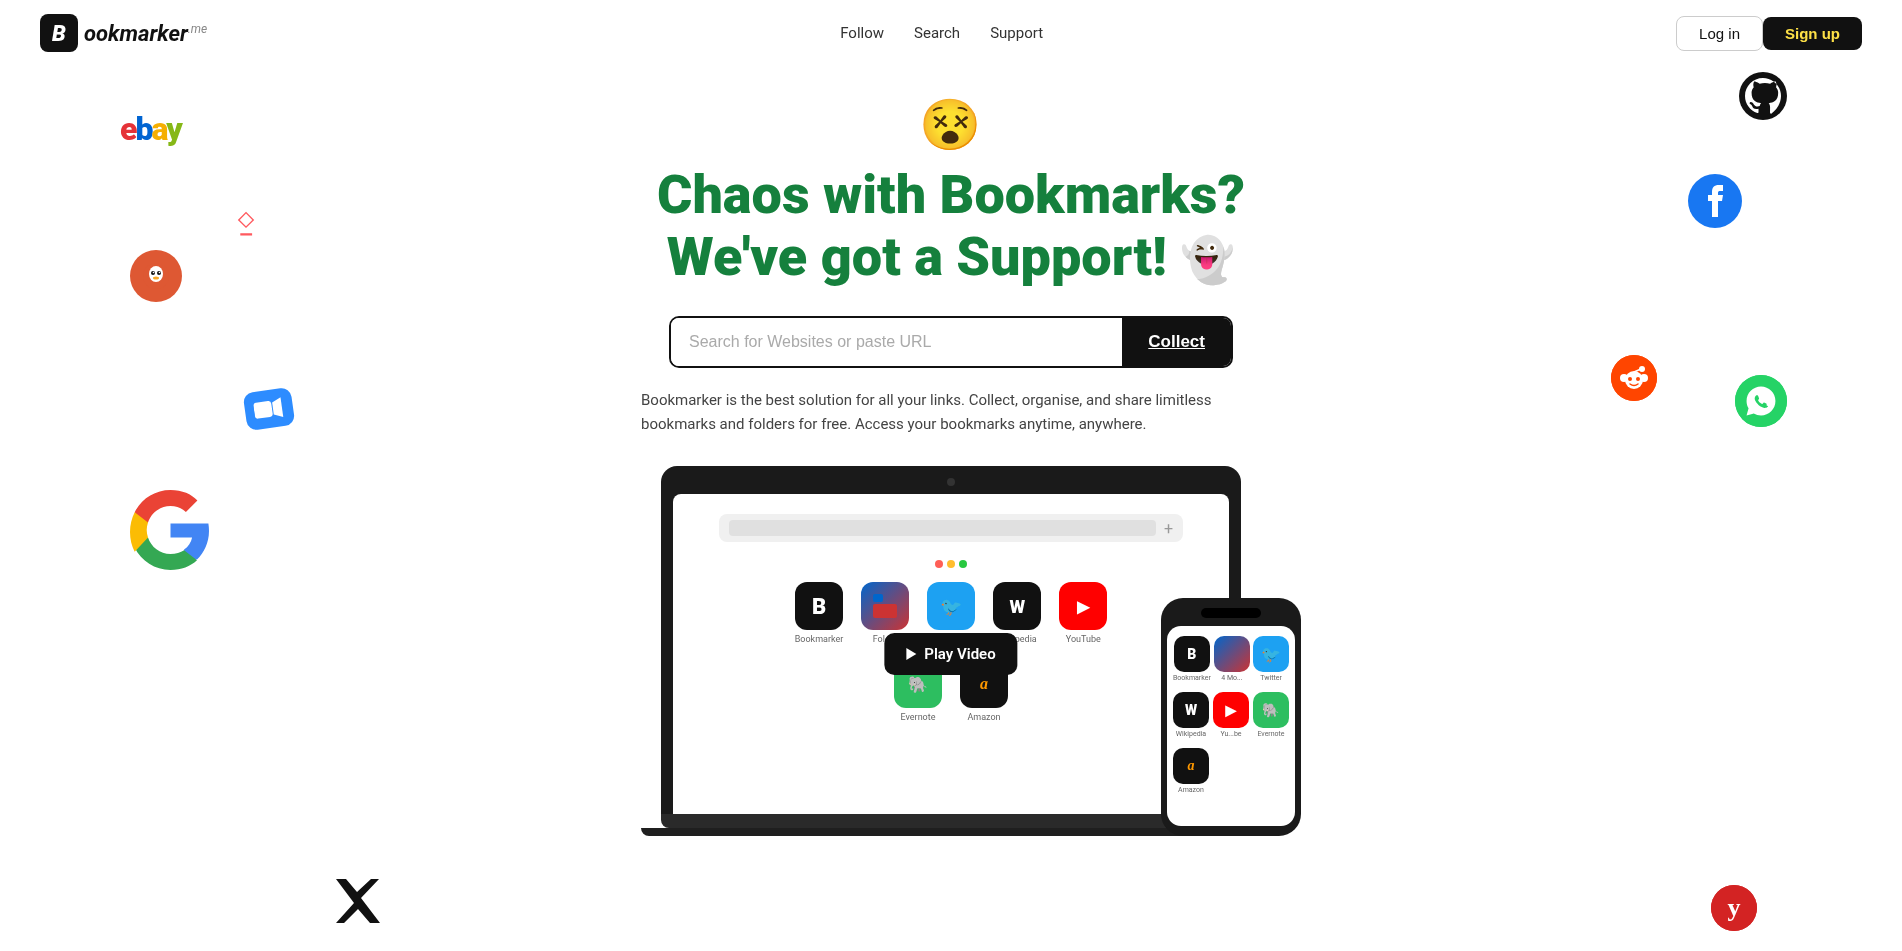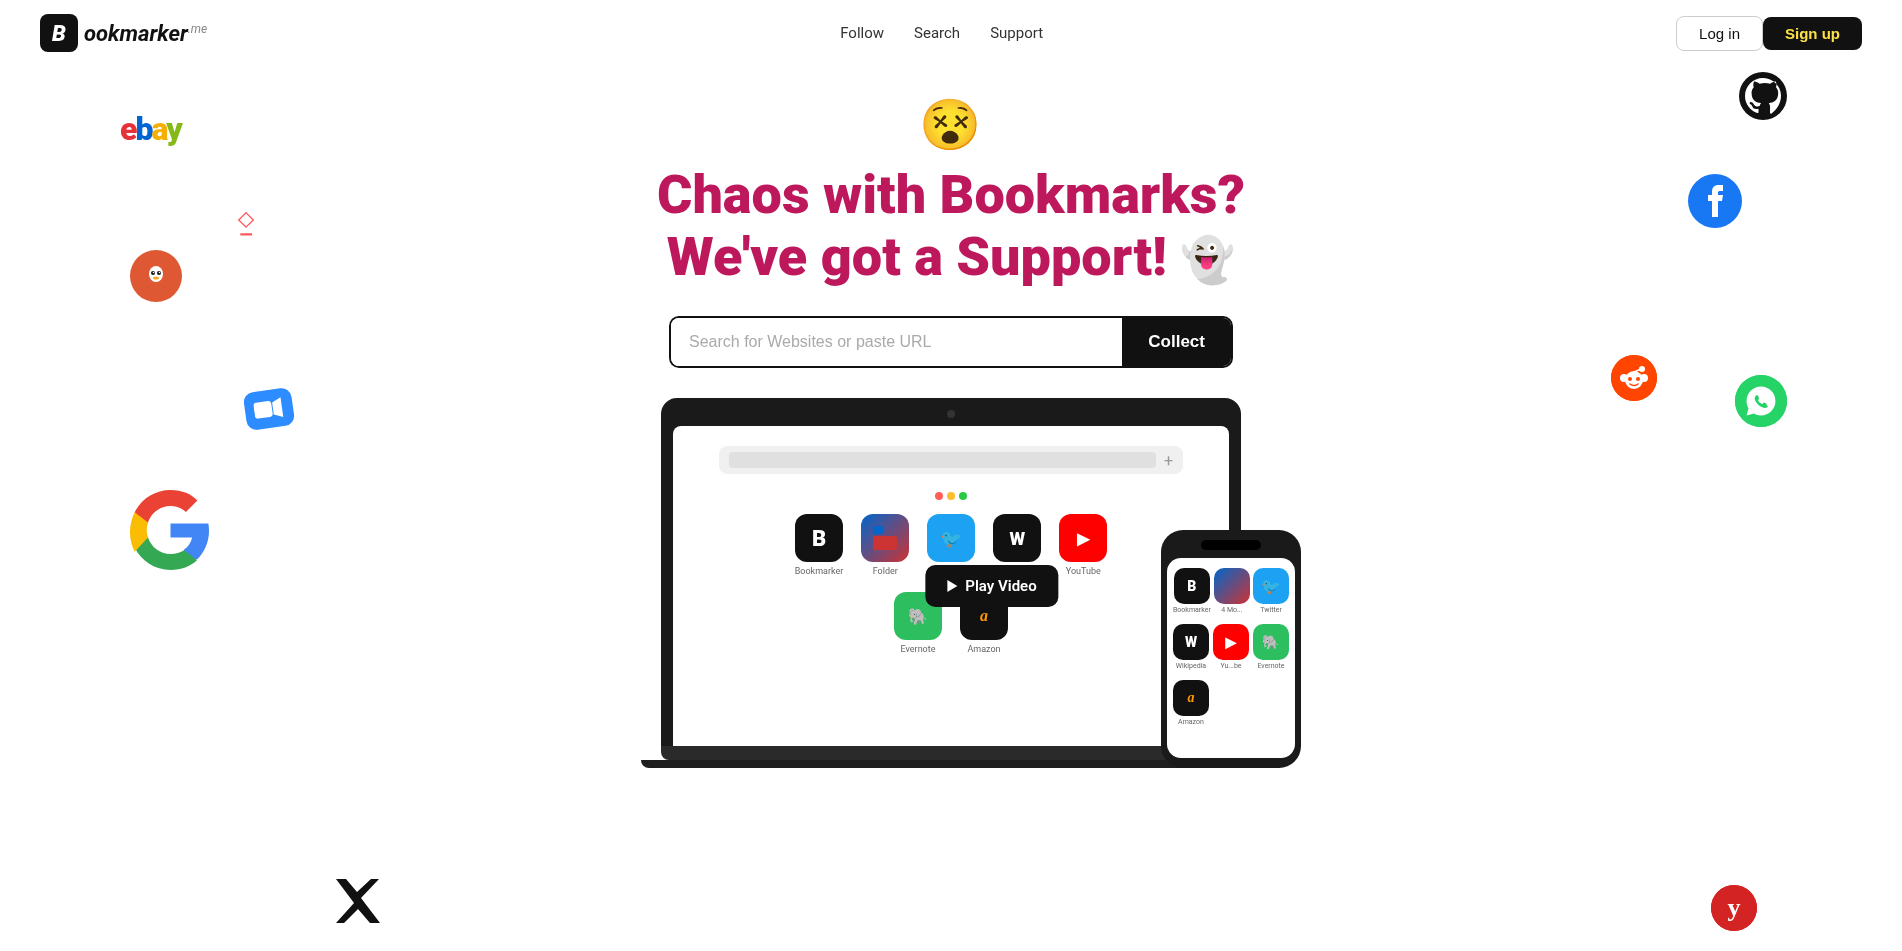--- a/index.html
+++ b/index.html
@@ -96,21 +96,21 @@
       z-index: 5;
     }
     .hero-emoji {
       font-size: 50px;
       margin-bottom: 10px;
     }
     .hero-title {
       font-size: 54px;
       font-weight: 900;
       line-height: 1.15;
-      color: #be185d;
+      color: #15803d;
       max-width: 700px;
     }
     .hero-subtitle-emoji {
       font-size: 44px;
       vertical-align: middle;
     }
 
     
     .search-wrap {
       margin-top: 28px;
@@ -131,20 +131,21 @@
     }
     .search-input::placeholder { color: #aaa; }
     .collect-btn {
       padding: 14px 26px;
       background: #111;
       color: #fff;
       border: none;
       font-size: 17px;
       font-weight: 600;
       cursor: pointer;
+      text-decoration: underline;
     }
 
     
     .hero-desc {
       margin-top: 20px;
       font-size: 15px;
       color: #444;
       max-width: 620px;
       line-height: 1.6;
       text-align: left;
@@ -270,21 +271,20 @@
       color: #fff;
       padding: 12px 22px;
       border-radius: 10px;
       font-size: 15px;
       font-weight: 600;
       display: flex;
       align-items: center;
       gap: 8px;
       cursor: pointer;
       z-index: 3;
-      margin-left: 41px;
     }
     .play-triangle {
       width: 0;
       height: 0;
       border-style: solid;
       border-width: 6px 0 6px 10px;
       border-color: transparent transparent transparent #fff;
     }
 
     
@@ -586,20 +586,21 @@
     <span>Chaos with Bookmarks?</span><br>
     <span>We've got a Support!</span>
     <span class="hero-subtitle-emoji">👻</span>
   </h1>
 
   <div class="search-wrap">
     <input class="search-input" type="text" placeholder="Search for Websites or paste URL" style="">
     <button class="collect-btn">Collect</button>
   </div>
 
+  <p class="hero-desc">Bookmarker is the best solution for all your links. Collect, organise, and share limitless bookmarks and folders for free. Access your bookmarks anytime, anywhere.</p>
 
   <div class="mockup-area">
     <div class="laptop-mockup">
       <div class="laptop-camera"></div>
       <div class="laptop-screen">
 
         <div class="screen-search">
           <div class="screen-search-bar"></div>
           <span style="margin-left:8px;font-size:16px;color:#999;">+</span>
         </div>

